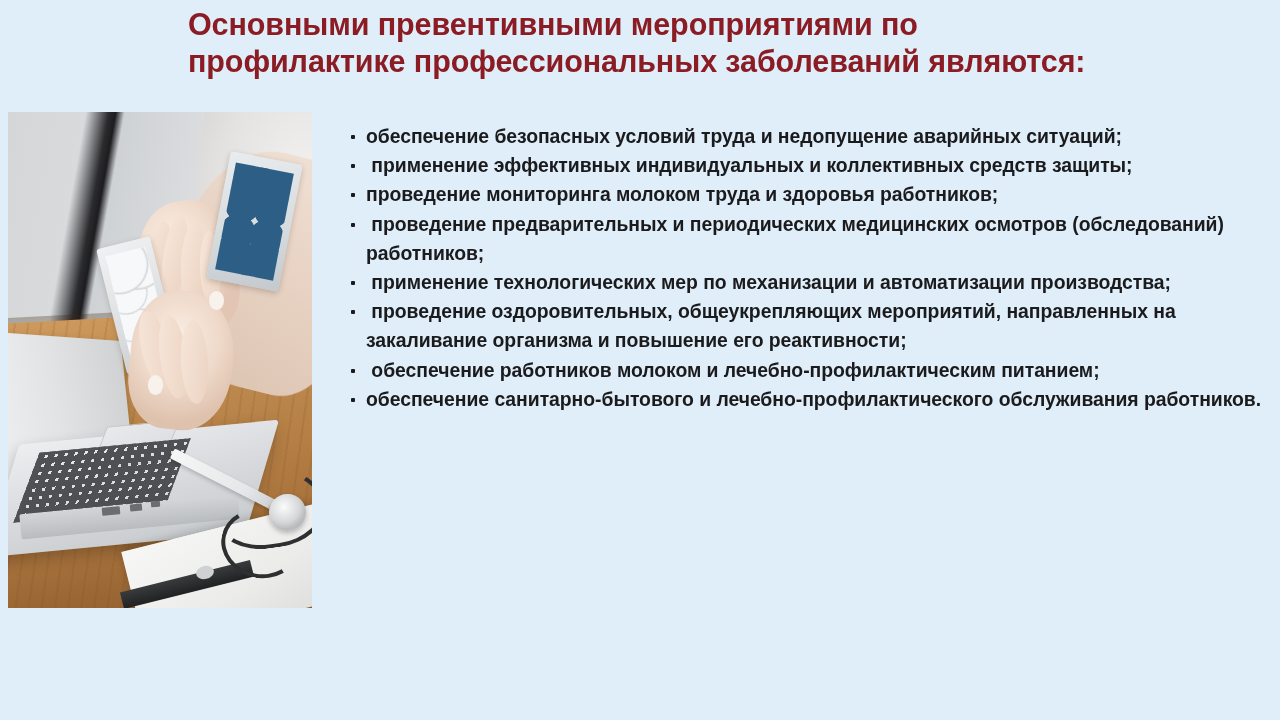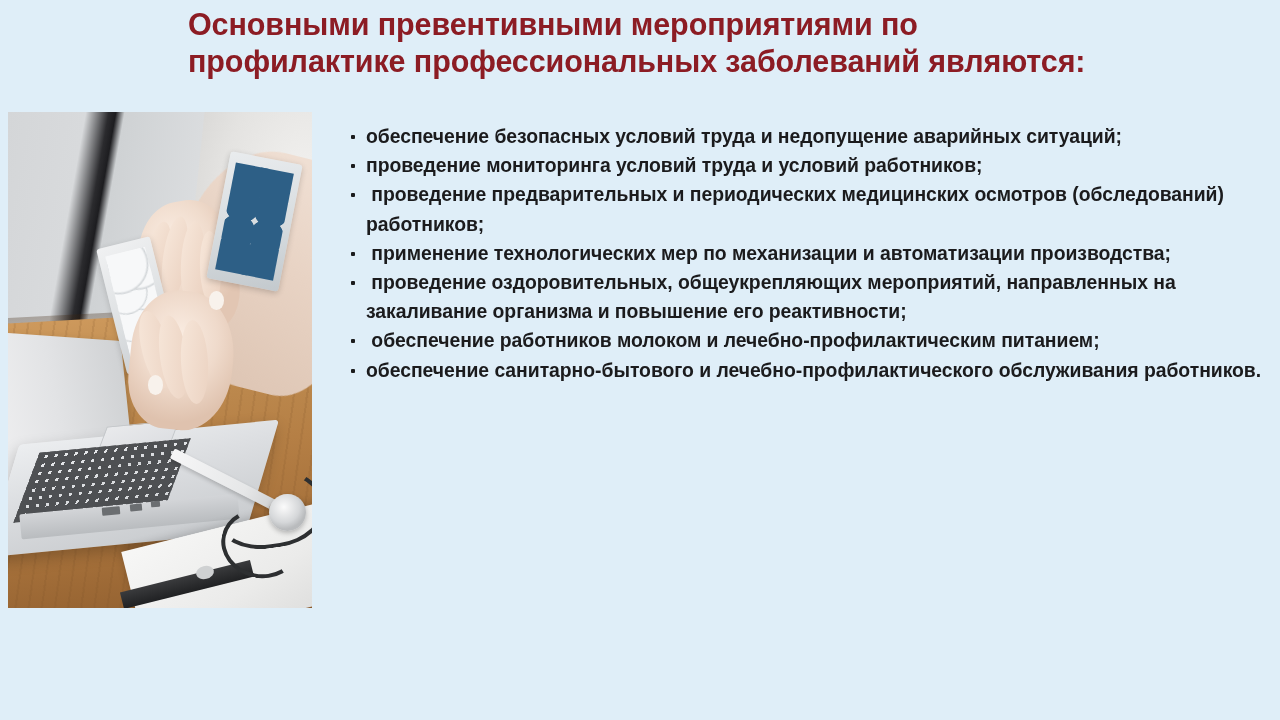--- a/index.html
+++ b/index.html
@@ -366,21 +366,22 @@
     <div class="ph-layer finger f6"></div>
     <div class="ph-layer finger f7"></div>
     <div class="ph-layer nail n1"></div>
     <div class="ph-layer nail n2"></div>
 
     <div id="photo-blur"></div>
   </div>
 
   <ul id="bullet-list">
     <li>обеспечение безопасных условий труда и недопущение аварийных ситуаций;</li>
-    <li>проведение мониторинга условий труда и условий работников;</li>
+    <li> применение эффективных индивидуальных и коллективных средств защиты;</li>
+    <li>проведение мониторинга молоком труда и здоровья работников;</li>
     <li> проведение предварительных и периодических медицинских осмотров (обследований) работников;</li>
     <li> применение технологических мер по механизации и автоматизации производства;</li>
     <li> проведение оздоровительных, общеукрепляющих мероприятий, направленных на закаливание организма и повышение его реактивности;</li>
     <li> обеспечение работников молоком и лечебно-профилактическим питанием;</li>
     <li>обеспечение санитарно-бытового и лечебно-профилактического обслуживания работников.</li>
   </ul>
 
 </div>
 
 </body></html>

